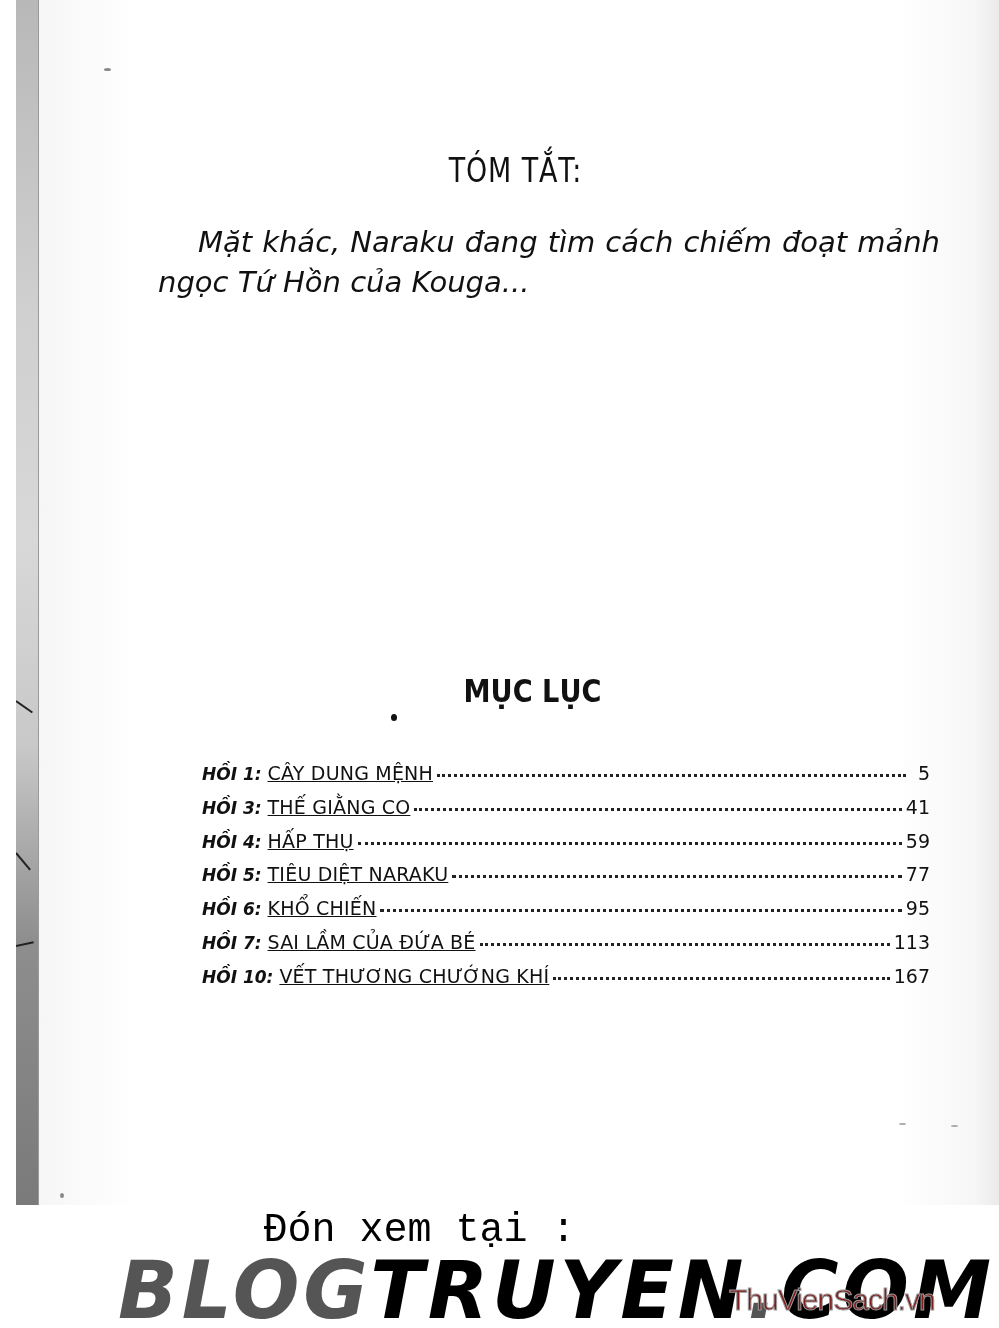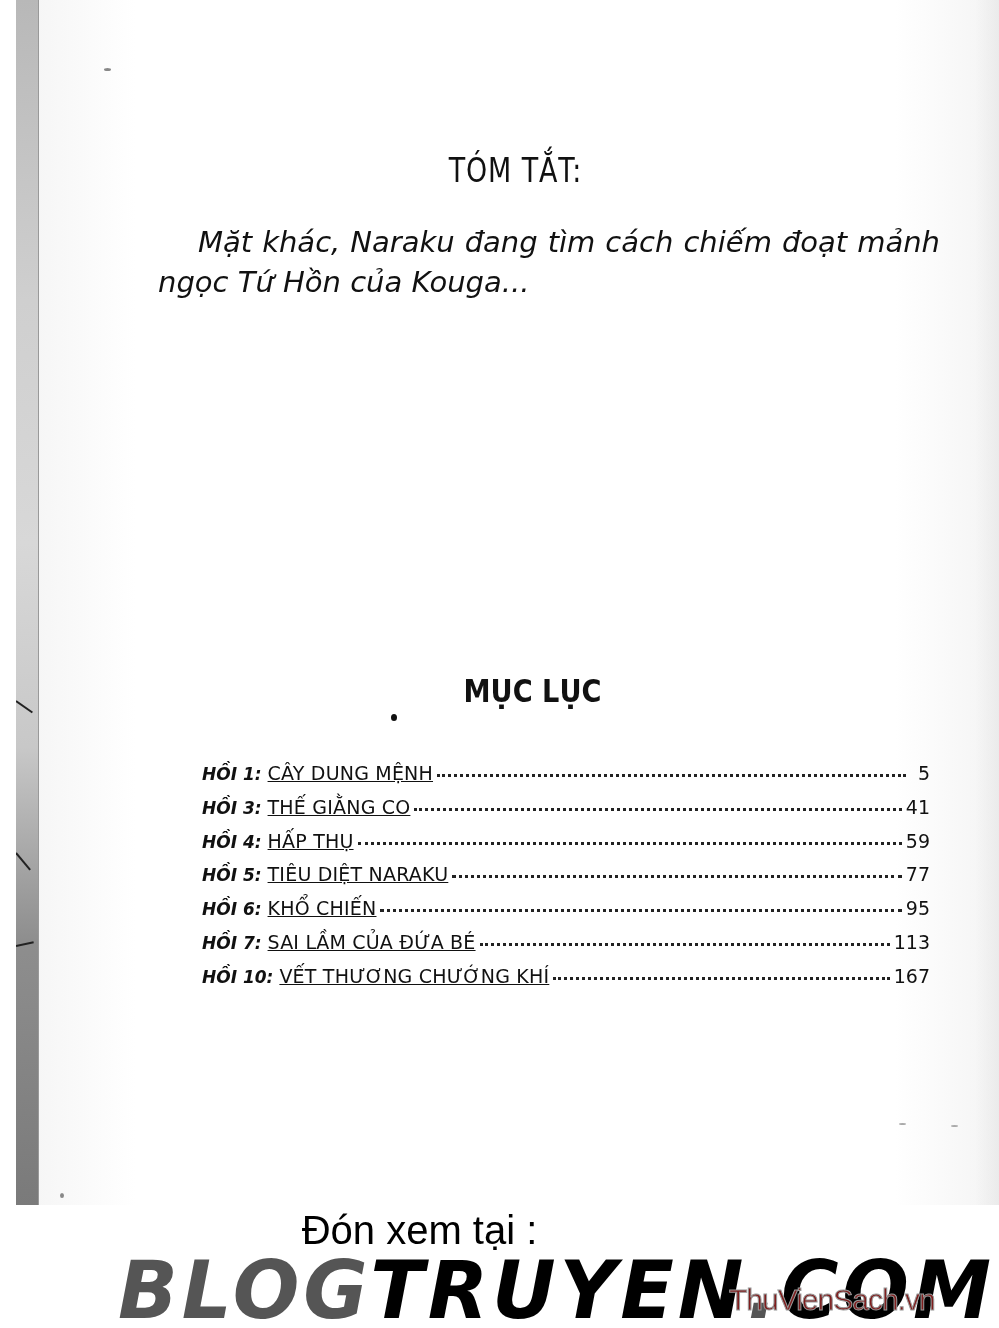--- a/index.html
+++ b/index.html
@@ -57,21 +57,21 @@
     .toc-name { letter-spacing: 0.2px; text-decoration: underline; }
     .toc-leader {
       flex: 1; margin: 0 4px; overflow: hidden; position: relative; top: -3px;
       border-bottom: 3px dotted #222; height: 1px;
     }
     .toc-page { min-width: 20px; text-align: right; }
 
     .footer-text {
       position: absolute; left: 0; top: 1208px; width: 791px; text-align: center;
       padding-left: 48px;
-      font-family: Liberation Sans, sans-serif; font-size: 40px; color: #000;
+      font-family: Liberation Mono, monospace; font-size: 40px; color: #000;
     }
     .logo {
       position: absolute; left: 118px; top: 1254px; width: 800px; height: 74px;
       font-family: "DejaVu Sans", sans-serif; font-weight: bold; font-style: italic;
       font-size: 80px; line-height: 74px; letter-spacing: 4px;
       transform: scaleX(0.98); transform-origin: left top; white-space: nowrap;
     }
     .logo-gray { color: #555; }
     .logo-black { color: #000; }
     .watermark {

